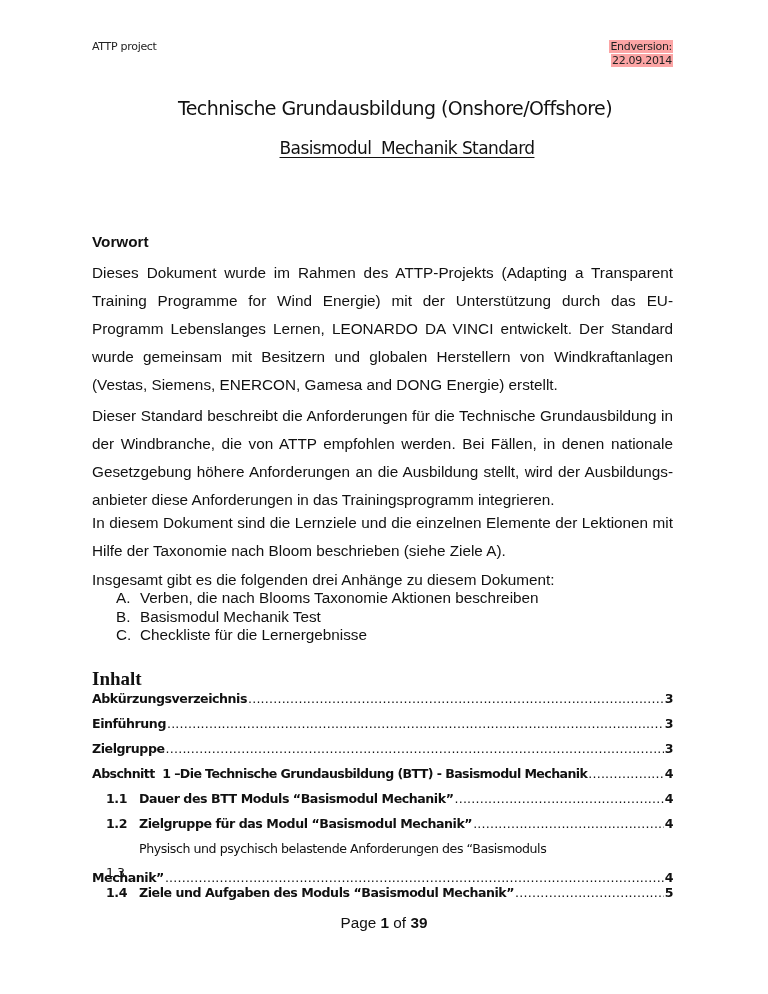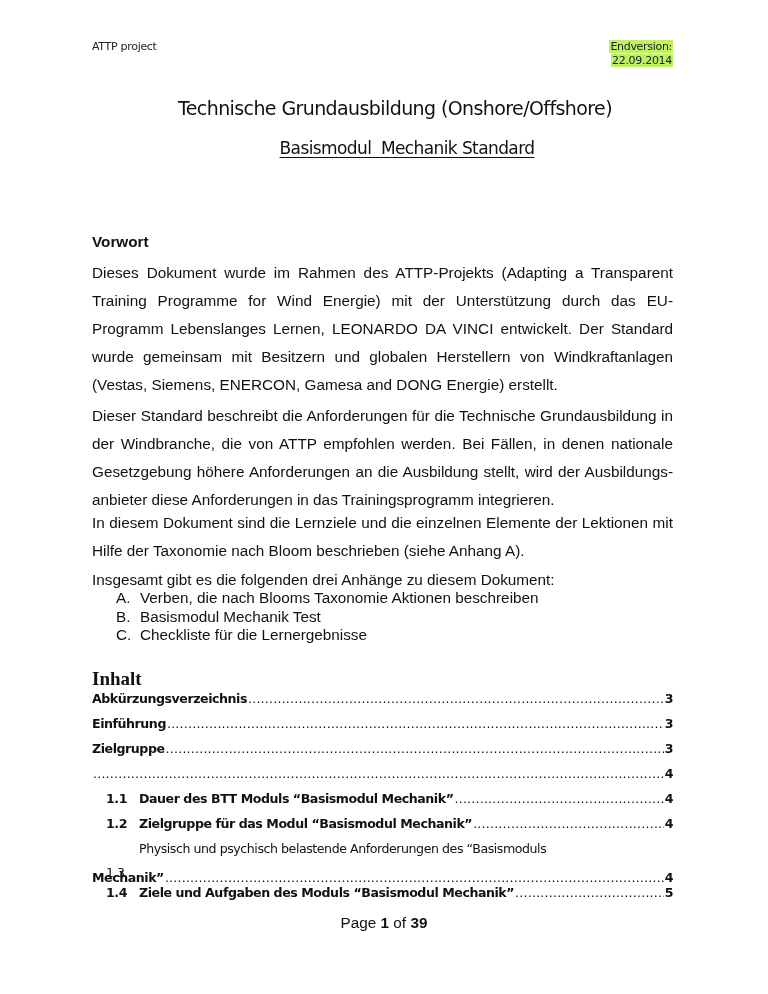--- a/index.html
+++ b/index.html
@@ -1,20 +1,20 @@
 <!DOCTYPE html>
 <html><head>
 <meta charset="utf-8">
 <style>
   html, body { margin: 0; padding: 0; background: #ffffff; }
   body { width: 768px; height: 994px; position: relative; overflow: hidden; color: #000; }
   .page { position: absolute; left: 0; top: 0; width: 768px; height: 994px; background: #fff; }
   .hdr-left { position: absolute; left: 92px; top: 40px; font-family: "DejaVu Sans", sans-serif; font-size: 11px; color: #222; letter-spacing: -0.3px; }
   .hdr-right { position: absolute; right: 95px; top: 40px; font-family: "DejaVu Sans", sans-serif; font-size: 11px; color: #222; text-align: right; line-height: 14px; letter-spacing: -0.3px; }
-  .hl { background: #bef264; padding: 0 1px; margin-top: 24px; }
+  .hl { background: #fca5a5; padding: 0 1px; margin-top: 24px; }
   .title { position: absolute; left: 0; width: 768px; top: 97px; text-align: center; font-family: "DejaVu Sans", sans-serif; font-size: 19px; letter-spacing: -0.6px; color: #111; margin-left: 11px; }
   .subtitle { position: absolute; left: 12px; width: 768px; top: 138px; text-align: center; font-family: "DejaVu Sans", sans-serif; font-size: 17px; letter-spacing: -0.6px; color: #111; padding-left: 11px; }
   .subtitle span { text-decoration: underline; text-underline-offset: 3px; }
   .body { position: absolute; left: 92px; width: 581px; font-family: "Liberation Sans", sans-serif; font-size: 15.3px; color: #111; }
   .heading-vorwort { top: 233px; font-weight: bold; }
   .para { text-align: justify; line-height: 28px; margin: 0; }
   .p1 { top: 259px; }
   .p2 { top: 402px; }
   .p3 { top: 509px; }
   .p4 { top: 566px; }
@@ -47,21 +47,21 @@
     <span class="hl">22.09.2014</span>
   </div>
 
   <div class="title">Technische Grundausbildung (Onshore/Offshore)</div>
   <div class="subtitle"><span style="white-space:pre;">Basismodul  Mechanik Standard</span></div>
 
   <div class="body heading-vorwort">Vorwort</div>
 
   <p class="body para p2">Dieser Standard beschreibt die Anforderungen für die Technische Grundausbildung in der Windbranche, die von ATTP empfohlen werden. Bei Fällen, in denen nationale Gesetzgebung höhere Anforderungen an die Ausbildung stellt, wird der Ausbildungs-anbieter diese Anforderungen in das Trainingsprogramm integrieren.</p>
   <p class="body para p1">Dieses Dokument wurde im Rahmen des ATTP-Projekts (Adapting a Transparent Training Programme for Wind Energie) mit der Unterstützung durch das EU-Programm Lebenslanges Lernen, LEONARDO DA VINCI entwickelt. Der Standard wurde gemeinsam mit Besitzern und globalen Herstellern von Windkraftanlagen (Vestas, Siemens, ENERCON, Gamesa and DONG Energie) erstellt.</p>
-  <p class="body para p3">In diesem Dokument sind die Lernziele und die einzelnen Elemente der Lektionen mit Hilfe der Taxonomie nach Bloom beschrieben (siehe Anhang A).</p>
+  <p class="body para p3">In diesem Dokument sind die Lernziele und die einzelnen Elemente der Lektionen mit Hilfe der Taxonomie nach Bloom beschrieben (siehe Ziele A).</p>
   <p class="body para p4">Insgesamt gibt es die folgenden drei Anhänge zu diesem Dokument:</p>
 
   <ul class="list">
     <li>
         <span class="mk">A.</span>
         <span>Verben, die nach Blooms Taxonomie Aktionen beschreiben</span>
       </li>
     <li>
         <span class="mk">B.</span>
         <span>Basismodul Mechanik Test</span>
@@ -84,20 +84,21 @@
       <span class="lbl">Einführung</span>
       <span class="dots"></span>
       <span class="pg">3</span>
     </div>
     <div class="toc-row">
       <span class="lbl">Zielgruppe</span>
       <span class="dots"></span>
       <span class="pg">3</span>
     </div>
     <div class="toc-row bold">
+      <span class="lbl" style="white-space:pre;">Abschnitt  1 –Die Technische Grundausbildung (BTT) - Basismodul Mechanik</span>
       <span class="dots"></span>
       <span class="pg">4</span>
     </div>
     <div class="toc-row sub">
       <span class="num">1.1</span>
       <span class="lbl">Dauer des BTT Moduls “Basismodul Mechanik”</span>
       <span class="dots"></span>
       <span class="pg">4</span>
     </div>
     <div class="toc-row sub">

